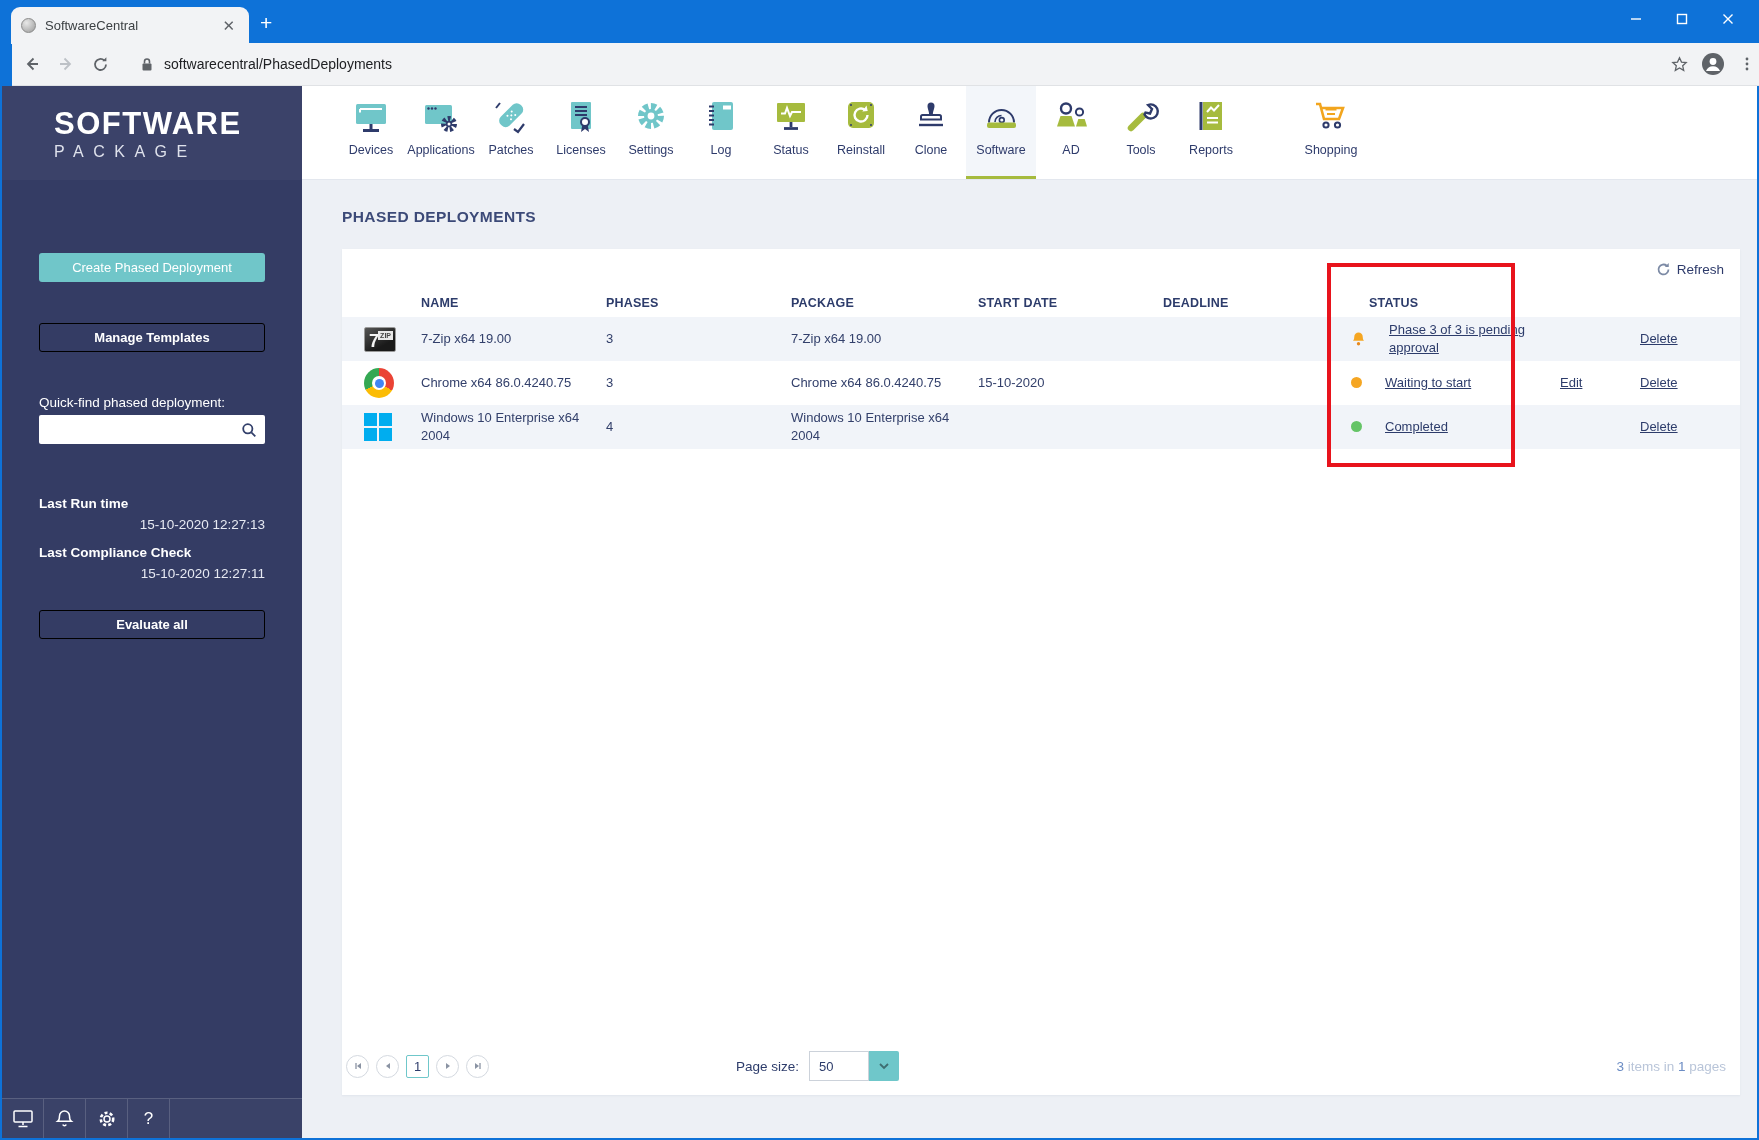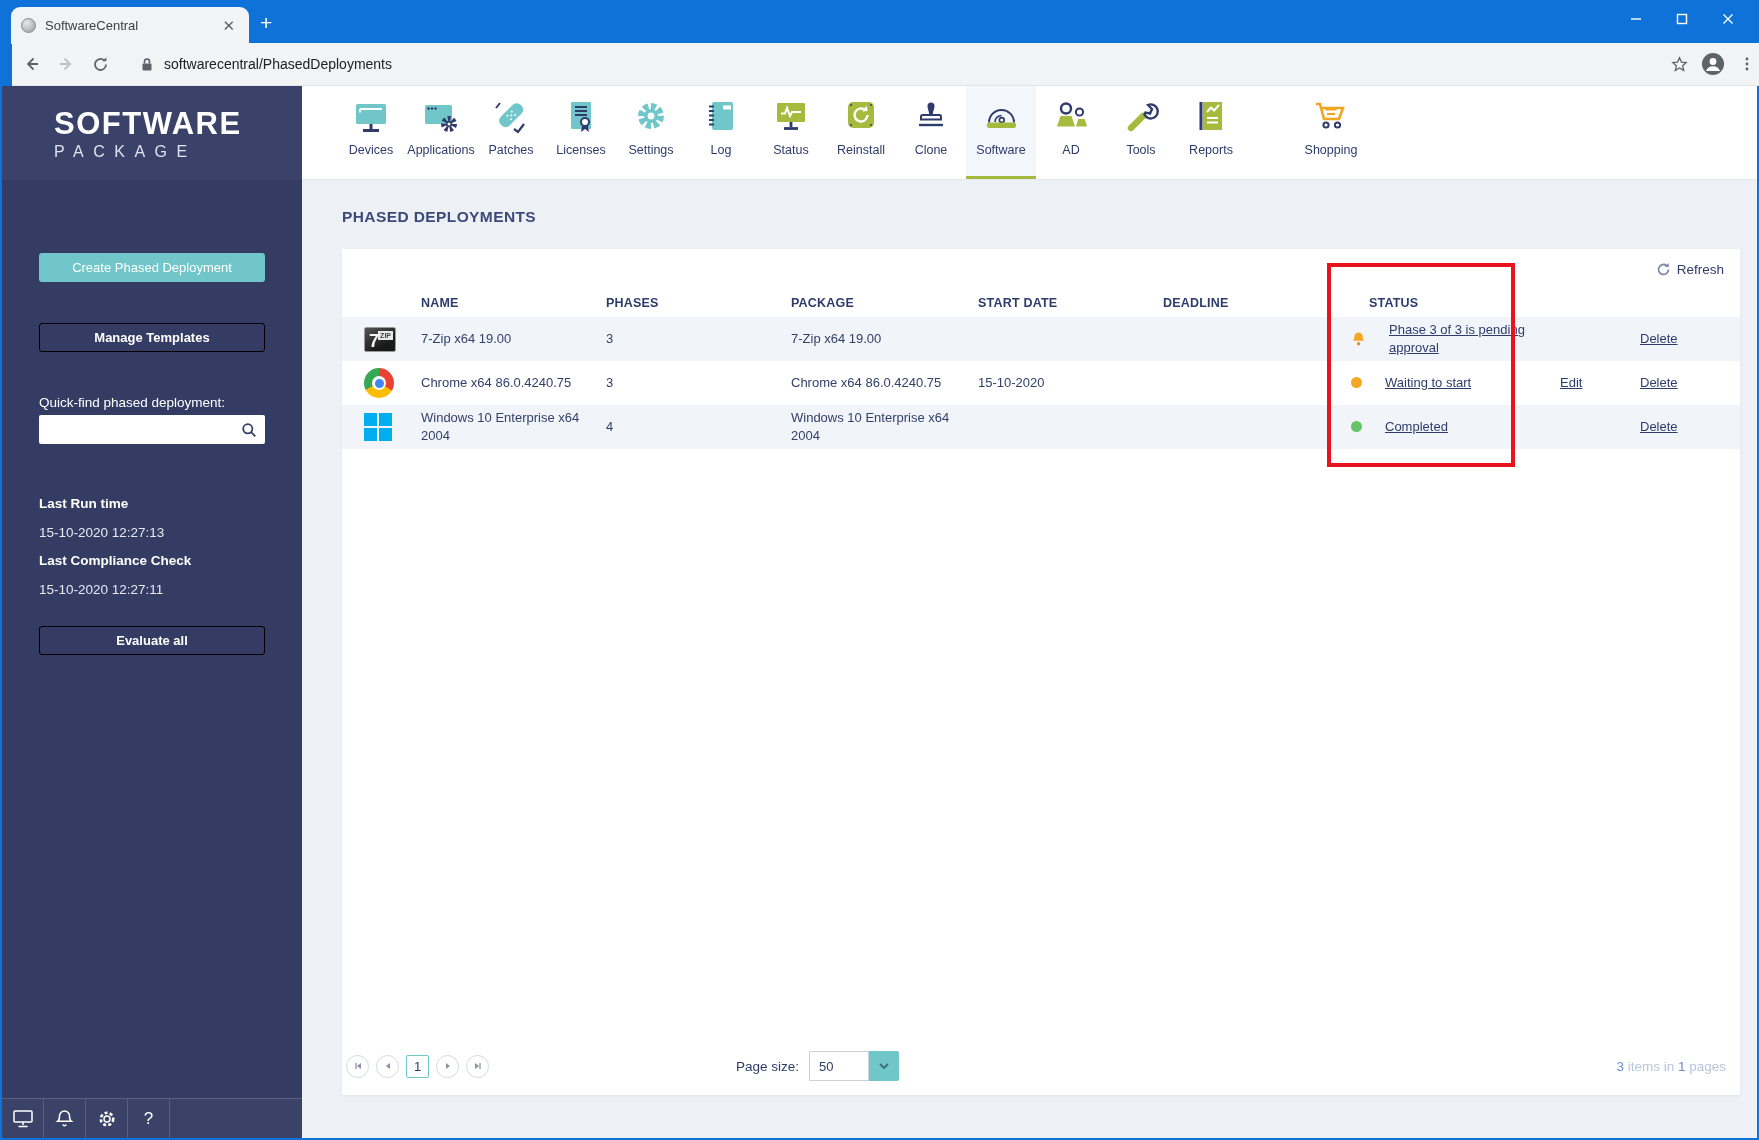--- a/index.html
+++ b/index.html
@@ -37,21 +37,21 @@
     color:#fff; font-size:13px; font-weight:normal; cursor:pointer; font-family:inherit; }
   .btn-outline { height:29px; background:transparent; border:1px solid #000000; border-radius:3px;
     color:#fff; font-size:13px; font-weight:bold; cursor:pointer; font-family:inherit; }
   .btn-manage { margin-top:41px; }
   .quickfind-label { margin-top:43px; color:#fff; font-size:13.5px; }
   .searchbox { margin-top:5px; height:29px; background:#fff; border-radius:2px; display:flex; align-items:center; }
   .searchbox input { flex:1; border:none; outline:none; background:transparent; height:100%;
     padding:0 6px 0 9px; font-size:13px; color:#33406b; font-family:inherit; }
   .search-icon { margin-right:8px; display:flex; cursor:pointer; }
   .info-label { color:#fff; font-size:13.5px; font-weight:bold; }
-  .info-value { color:#e6e9f2; font-size:13.5px; margin-top:14px; }
+  .info-value { color:#e6e9f2; font-size:13.5px; margin-top:6px;text-align:right; }
   .mt-lastrun { margin-top:52px; }
   .mt-lcc { margin-top:13px; }
   .btn-evaluate { margin-top:29px; }
   .side-footer { height:40px; border-top:1px solid rgba(255,255,255,0.16); background:#3a4268; display:flex; }
   .foot-cell { width:42px; height:100%; border-right:1px solid rgba(255,255,255,0.16);
     display:flex; align-items:center; justify-content:center; cursor:pointer; }
   .foot-help { color:#fff; font-size:17px; }
 
   
   .content { flex:1; display:flex; flex-direction:column; min-width:0; }

